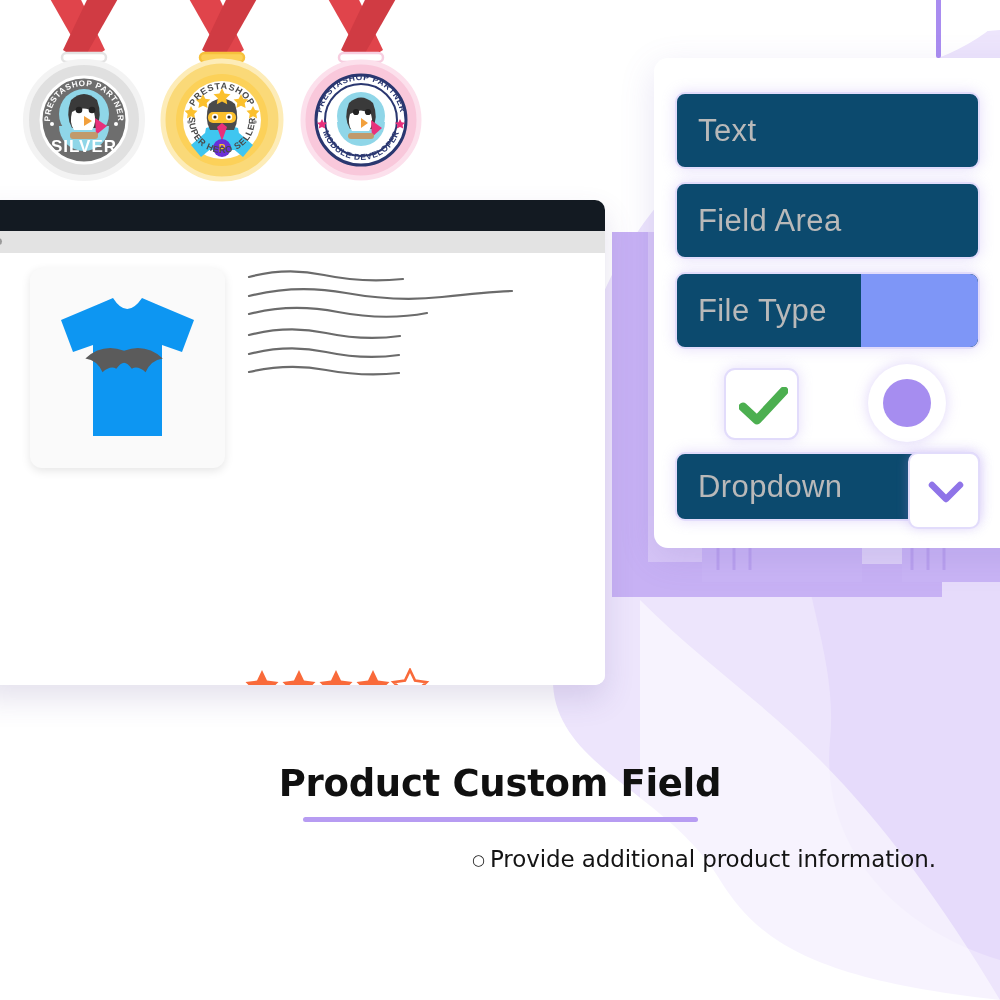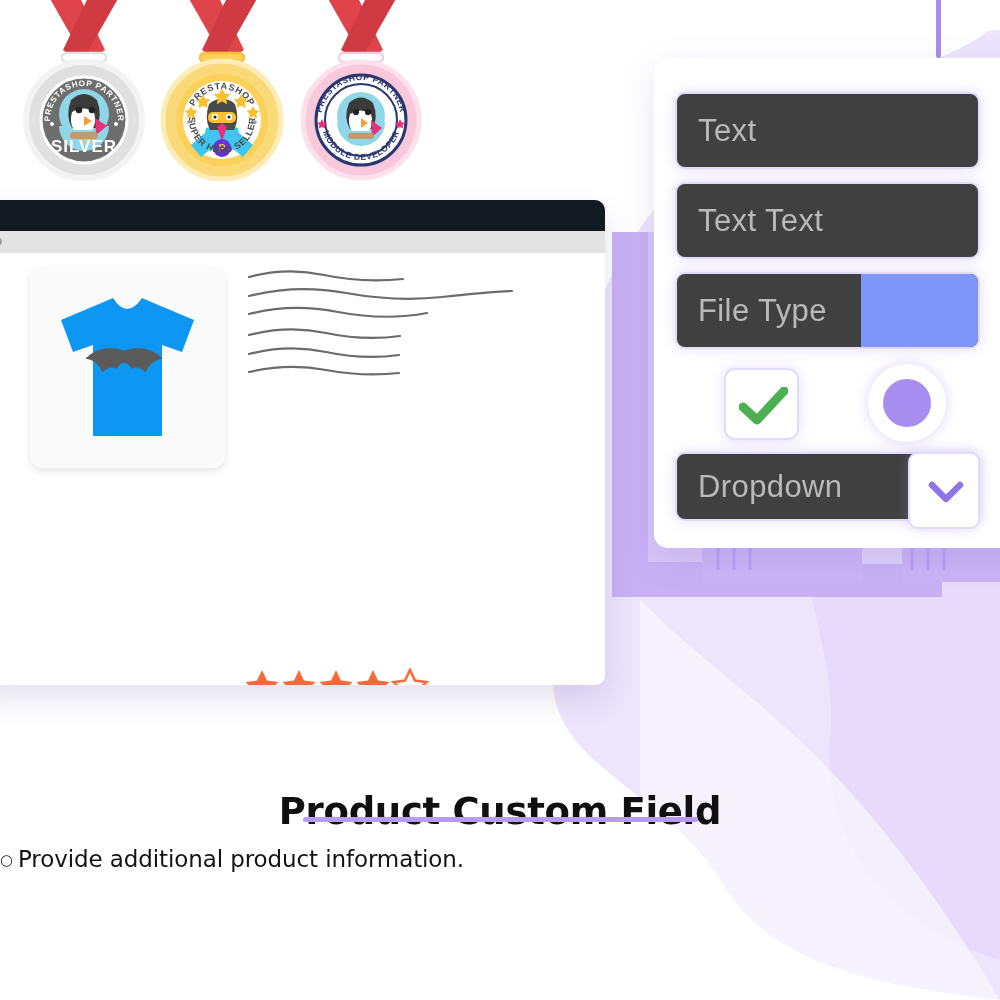--- a/index.html
+++ b/index.html
@@ -42,21 +42,21 @@
 
   .vline{position:absolute;left:936px;top:0px;width:5px;height:58px;background:#A98CF0;border-radius:0 0 2px 2px;}
 
   
   .panel{
     position:absolute;left:654px;top:58px;width:400px;height:490px;
     background:#FFFFFF;border-radius:14px;
     box-shadow:0 10px 34px rgba(120,100,190,.17);
   }
   .field{
-    position:absolute;left:21px;background:#404040;
+    position:absolute;left:21px;background:#0c4a6e;
     border:2px solid #E2DCFB;border-radius:10px;
     box-shadow:0 0 14px rgba(168,142,240,.30);
     box-sizing:border-box;
   }
   .field .ph{
     position:absolute;left:21px;top:50%;transform:translateY(-50%);
     font-size:31px;color:#B9B9B9;letter-spacing:.4px;white-space:nowrap;
     font-family:"Liberation Sans",sans-serif;
   }
   .f-text{top:34px;width:305px;height:77px;}
@@ -82,24 +82,24 @@
     position:absolute;left:214px;top:306px;width:78px;height:78px;
     background:#fff;border-radius:50%;
     box-shadow:0 0 14px rgba(168,142,240,.38);
   }
   .radio i{position:absolute;left:15px;top:15px;width:48px;height:48px;border-radius:50%;background:#A68DF0;display:block;}
 
   
   .headline{
     position:absolute;left:0;top:762px;width:1000px;text-align:center;
     font-family:"DejaVu Sans",sans-serif;
-    font-size:37px;font-weight:bold;color:#101010;letter-spacing:-.3px;margin-top:28px;
+    font-size:37px;font-weight:bold;color:#101010;letter-spacing:-.3px;
   }
   .hr{position:absolute;left:303px;top:817px;width:395px;height:5px;background:#B79CF2;border-radius:3px;}
-  .bullets{position:absolute;left:0;top:838px;width:888px;text-align:left;}
+  .bullets{position:absolute;left:0;top:838px;width:888px;text-align:right;padding-left:48px;}
   .bullet{
     font-family:"DejaVu Sans",sans-serif;
     font-size:23px;color:#141414;line-height:32px;margin:5px 0;
     letter-spacing:-.1px;
   }
   .bullet .mark{font-size:15px;vertical-align:2px;margin-right:5px;}
 </style>
 </head>
 <body>
 
@@ -278,21 +278,21 @@
     </div>
   </div>
 
   <div class="panel">
 
     <div class="field f-text">
       <span class="ph">Text</span>
     </div>
 
     <div class="field f-area">
-      <span class="ph">Text Text</span>
+      <span class="ph">Field Area</span>
     </div>
 
     <div class="field f-file">
       <span class="ph">File Type</span>
       <span class="file-browse"></span>
     </div>
 
     <div class="cb">
       <svg width="49" height="38" viewBox="0 0 49 38">
         <path d="M4 20 L18 33 L45 4" fill="none" stroke="#4CAF50" stroke-width="9" stroke-linecap="round" stroke-linejoin="round"></path>

